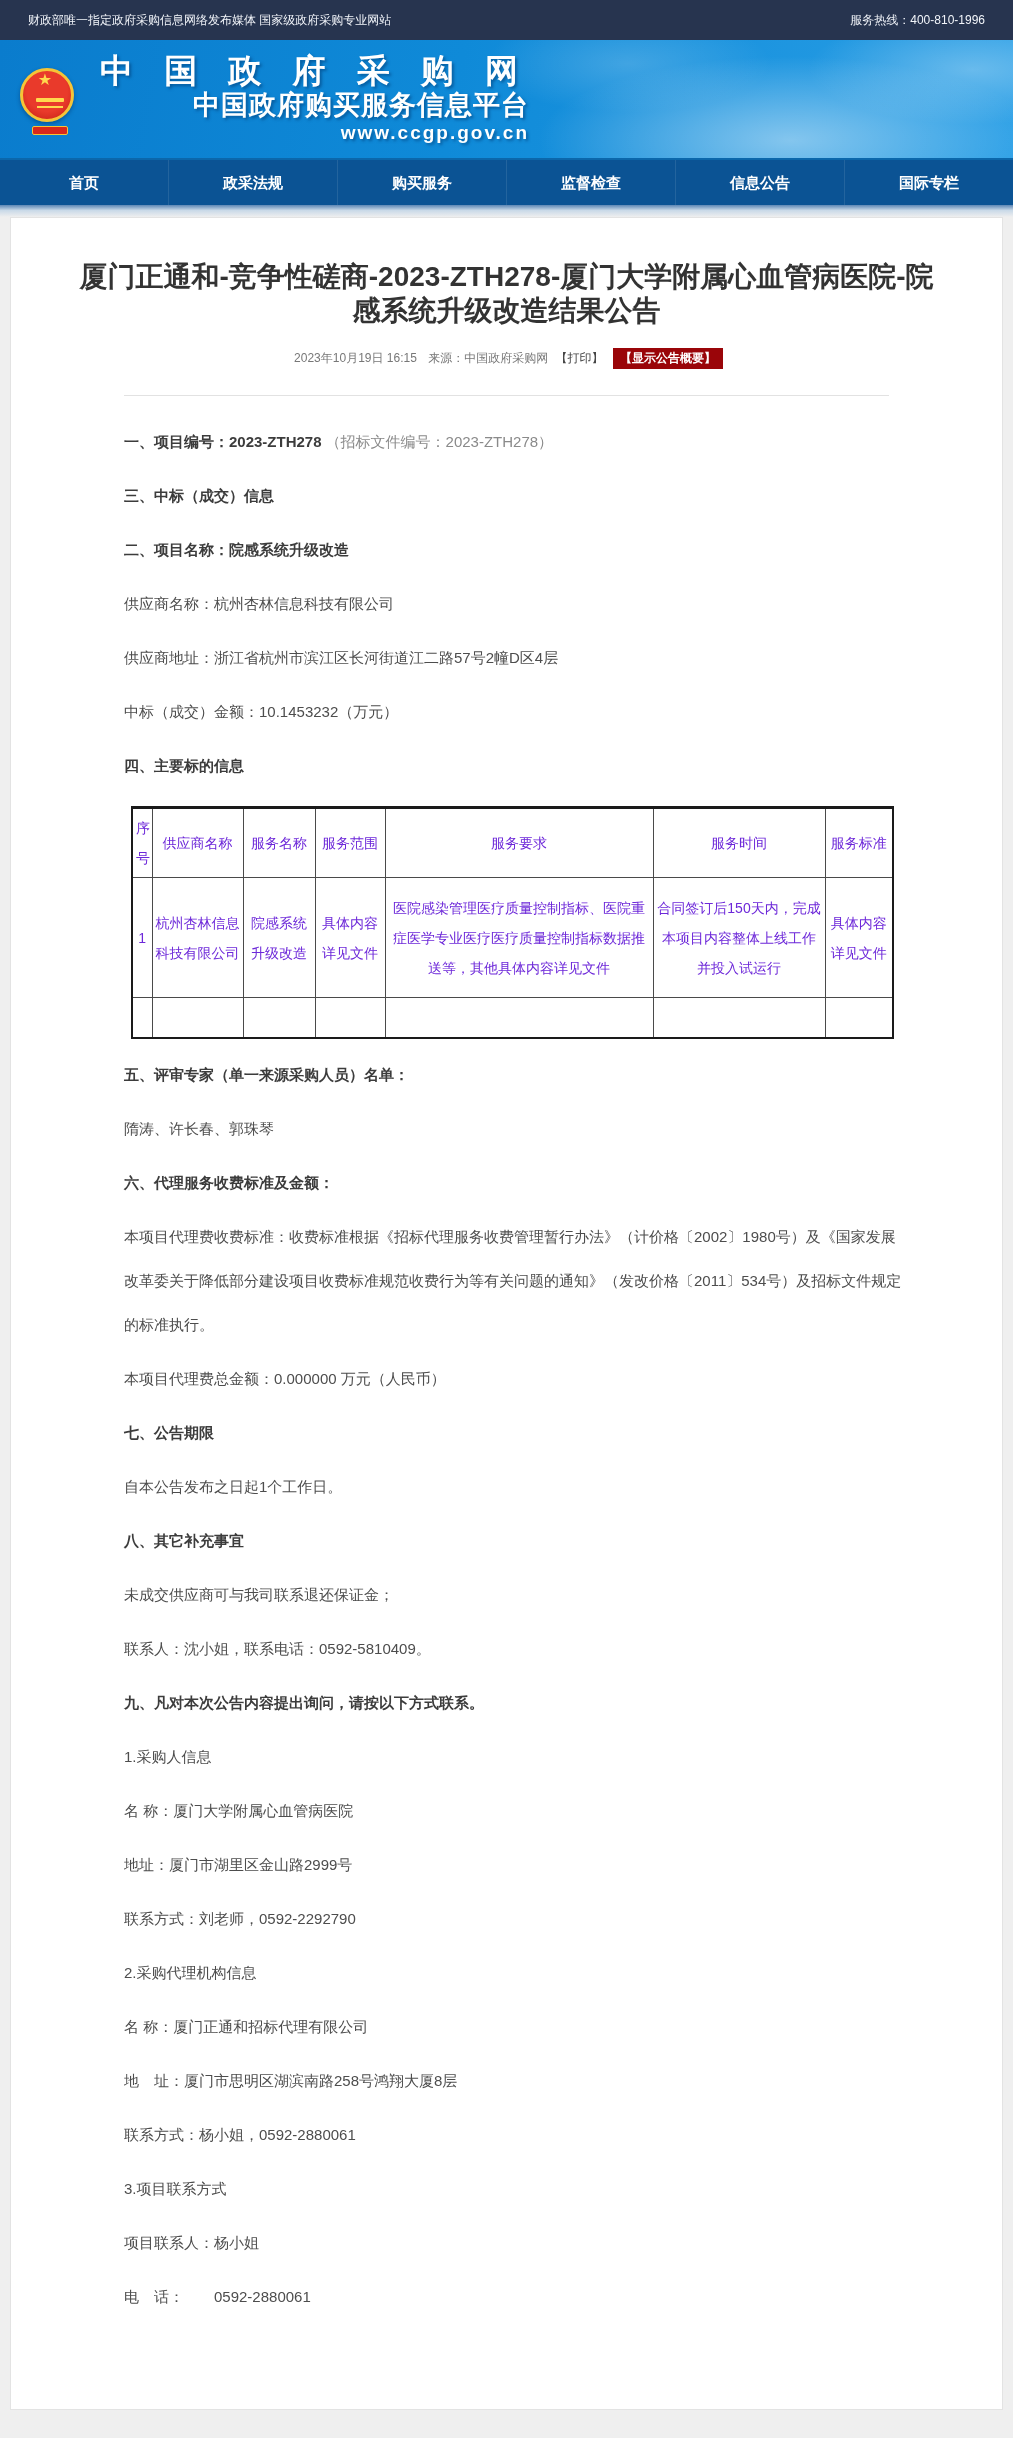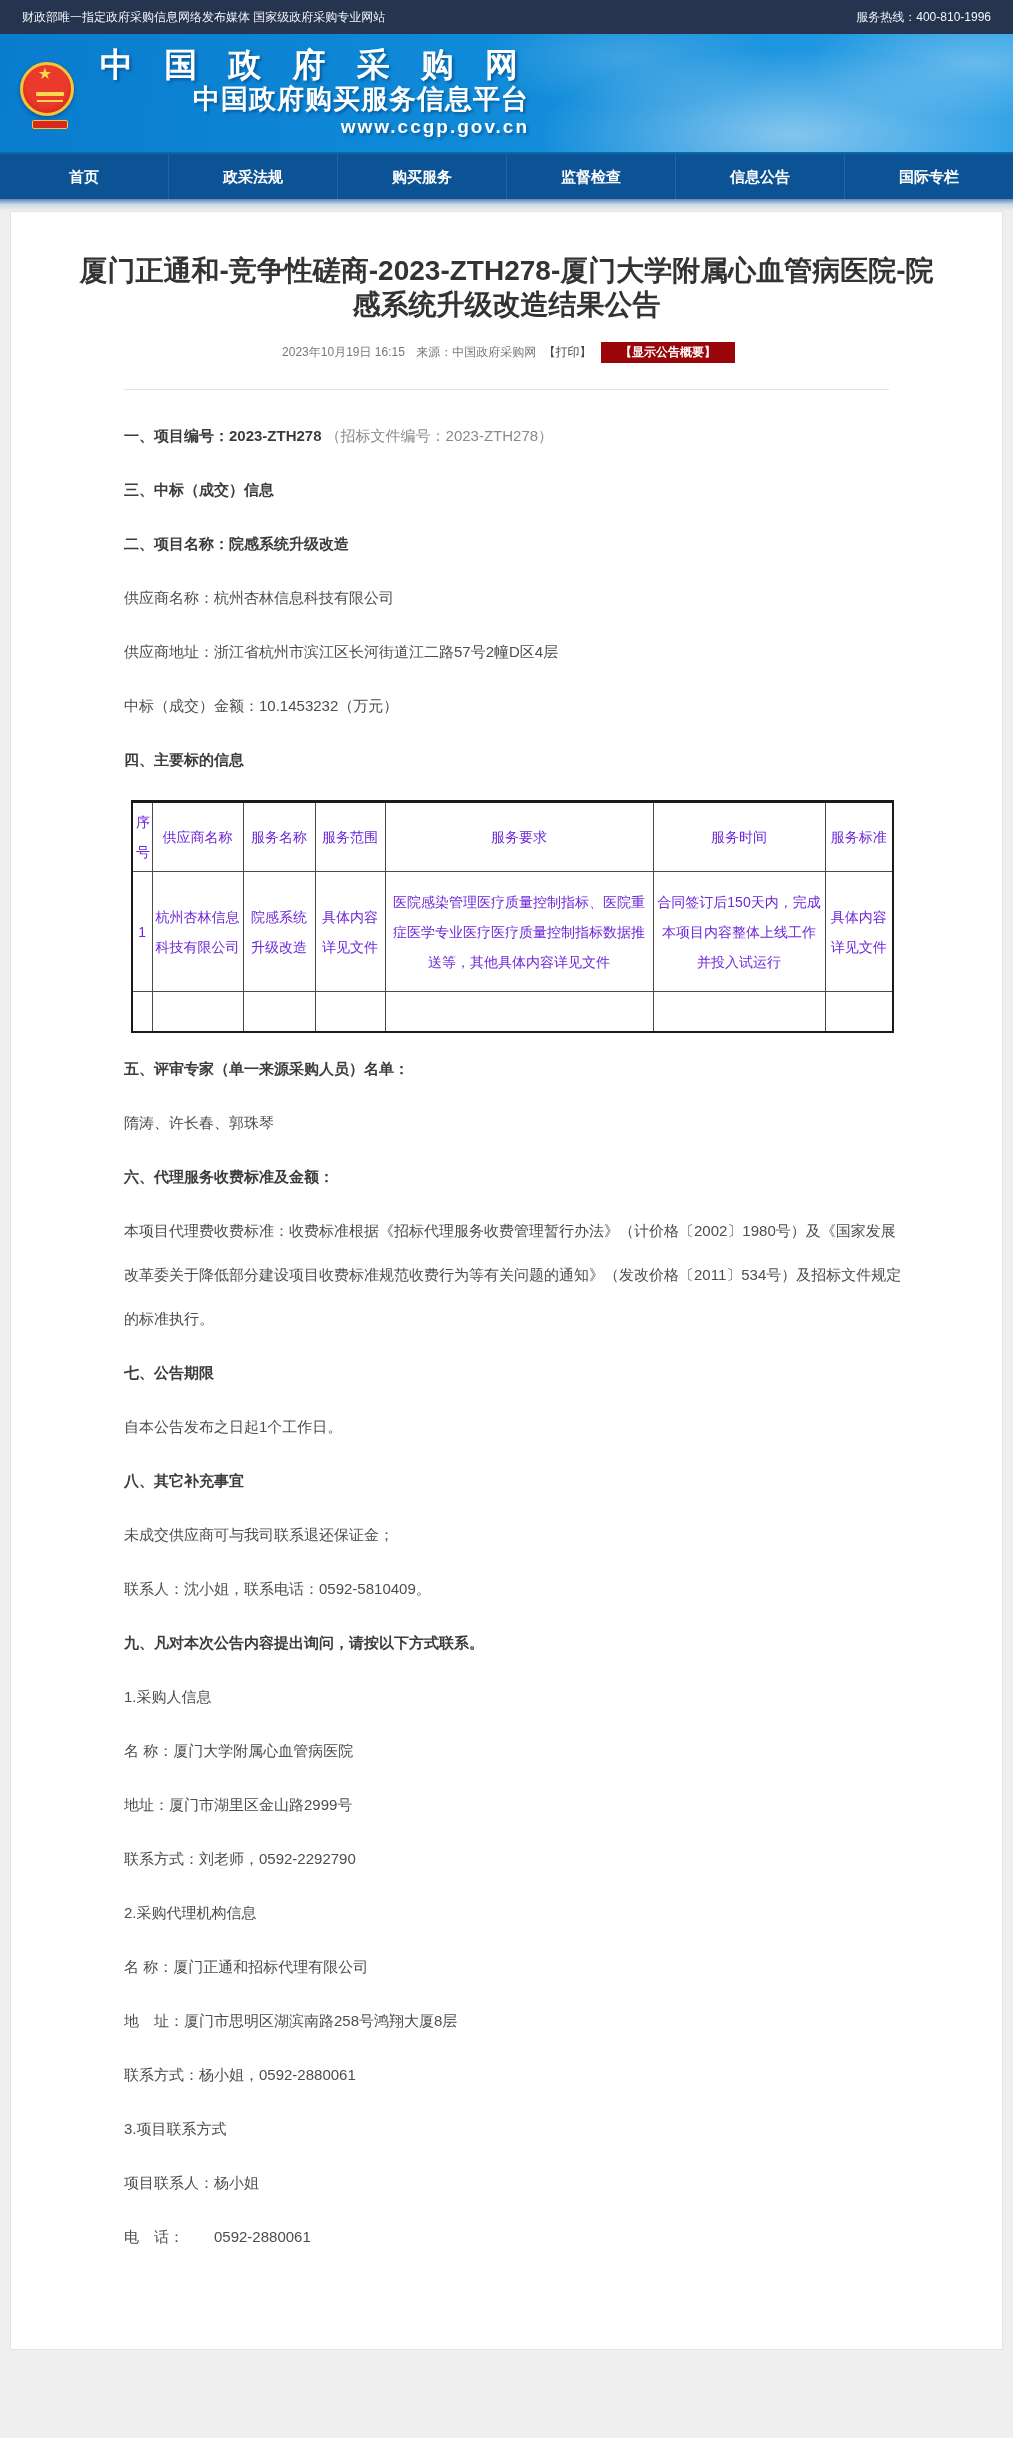--- a/index.html
+++ b/index.html
@@ -5,21 +5,21 @@
   :root{
     --topbar_bg:#27344f; --nav_bg:#0b5394; --badge_red:#9a0509;
     --link_blue:#1a62ab; --header_blue:#0f8ad8; --page_bg:#efefef;
     --body_text:#4d4d4d; --heading_text:#3c3c3c;
   }
   *{box-sizing:border-box;}
   html,body{margin:0;padding:0;}
   body{width:1013px;background:var(--page_bg);font-family:"Liberation Sans","DejaVu Sans",sans-serif;color:var(--body_text);}
 
   
-  .topbar{height:34px;background:var(--topbar_bg);display:flex;justify-content:space-between;align-items:center;padding:0 22px;font-size:12px;color:#f2f5fa;}
+  .topbar{height:40px;background:var(--topbar_bg);display:flex;justify-content:space-between;align-items:center;padding:0 28px;font-size:12px;color:#f2f5fa;}
 
   
   .header{height:120px;position:relative;overflow:hidden;display:flex;align-items:center;padding-left:18px;
     background:
       radial-gradient(ellipse 420px 140px at 78% 85%, rgba(255,255,255,.45), rgba(255,255,255,0) 60%),
       radial-gradient(ellipse 300px 100px at 96% 25%, rgba(255,255,255,.30), rgba(255,255,255,0) 55%),
       radial-gradient(ellipse 260px 90px at 62% 20%, rgba(255,255,255,.18), rgba(255,255,255,0) 55%),
       linear-gradient(100deg,#0a7ccd 0%, var(--header_blue) 45%, #2a9fe6 100%);
     border-bottom:2px solid #0b67ab;}
   .logo{display:flex;align-items:center;cursor:pointer;}
@@ -46,21 +46,21 @@
   .breadcrumb a{color:var(--link_blue);text-decoration:none;cursor:pointer;}
   .crumb-sep{margin:0 5px;color:var(--link_blue);}
 
   
   .content-wrap{padding:0 10px;}
   .content-box{background:#fff;border:1px solid #e3e3e3;padding:42px 0 80px 0;min-height:2100px;}
   .article-title{margin:0 60px;text-align:center;font-size:28px;line-height:34px;font-weight:bold;color:#333;}
   .article-meta{margin-top:20px;text-align:center;font-size:12px;color:#777;}
   .article-meta .mi{margin:0 4px;}
   .print-link{color:#444;cursor:pointer;text-decoration:none;}
-  .summary-badge{display:inline-block;background:var(--badge_red);color:#fff;font-weight:bold;padding:2px 19px;margin-left:6px;cursor:pointer;}
+  .summary-badge{display:inline-block;background:var(--badge_red);color:#fff;font-weight:bold;padding:2px 7px;margin-left:6px;cursor:pointer;}
   .divider{border:none;border-top:1px solid #e2e2e2;margin:26px 113px 0 113px;}
 
   .article-body{padding:14px 100px 0 113px;font-size:15px;color:var(--body_text);}
   .article-body p{margin:10px 0;line-height:44px;}
   .article-body p.hd{font-weight:bold;color:var(--heading_text);}
   .note{font-weight:normal;color:#8a8a8a;margin-left:4px;}
 
   
   .bid-table{border-collapse:collapse;margin:18px 0 14px 7px;table-layout:fixed;width:761px;
     border:2px solid #1a1a1a;border-top-width:3px;font-size:14px;color:#6d28d9;}
@@ -170,20 +170,21 @@
                 <td></td>
                 <td></td>
             </tr>
           </tbody>
         </table>
 
         <p class="hd">五、评审专家（单一来源采购人员）名单：</p>
         <p>隋涛、许长春、郭珠琴</p>
         <p class="hd">六、代理服务收费标准及金额：</p>
         <p>本项目代理费收费标准：收费标准根据《招标代理服务收费管理暂行办法》（计价格〔2002〕1980号）及《国家发展改革委关于降低部分建设项目收费标准规范收费行为等有关问题的通知》（发改价格〔2011〕534号）及招标文件规定的标准执行。</p>
+        <p>本项目代理费总金额：0.000000 万元（人民币）</p>
         <p class="hd">七、公告期限</p>
         <p>自本公告发布之日起1个工作日。</p>
         <p class="hd">八、其它补充事宜</p>
         <p>未成交供应商可与我司联系退还保证金；</p>
         <p>联系人：沈小姐，联系电话：0592-5810409。</p>
         <p class="hd">九、凡对本次公告内容提出询问，请按以下方式联系。</p>
         <p>1.采购人信息</p>
         <p>名 称：厦门大学附属心血管病医院</p>
         <p>地址：厦门市湖里区金山路2999号</p>
         <p>联系方式：刘老师，0592-2292790</p>

